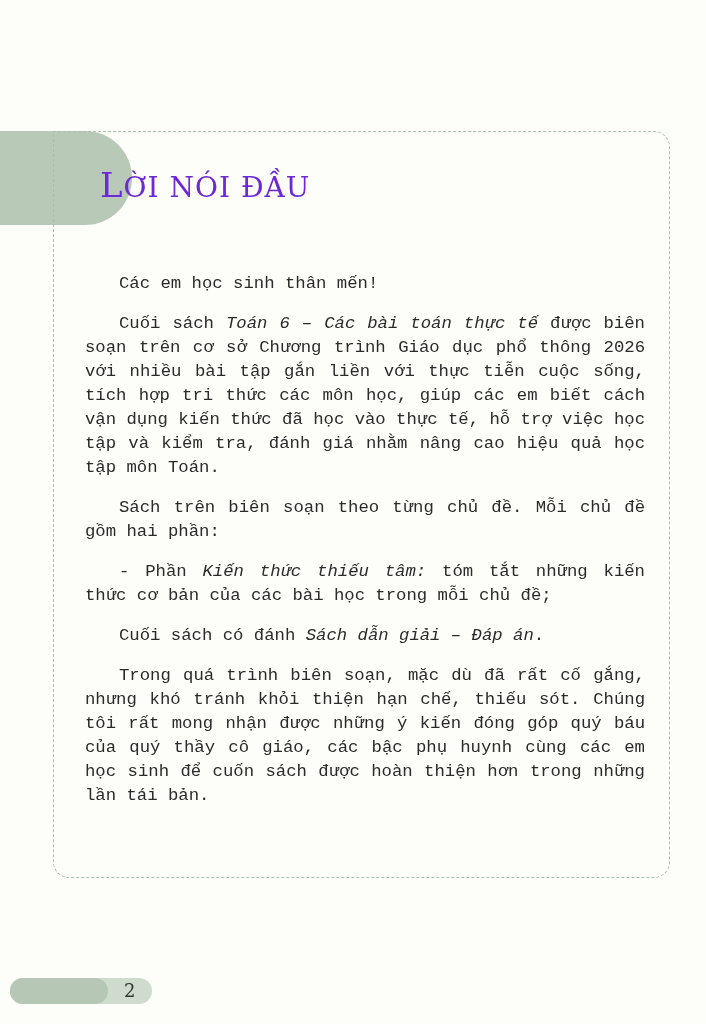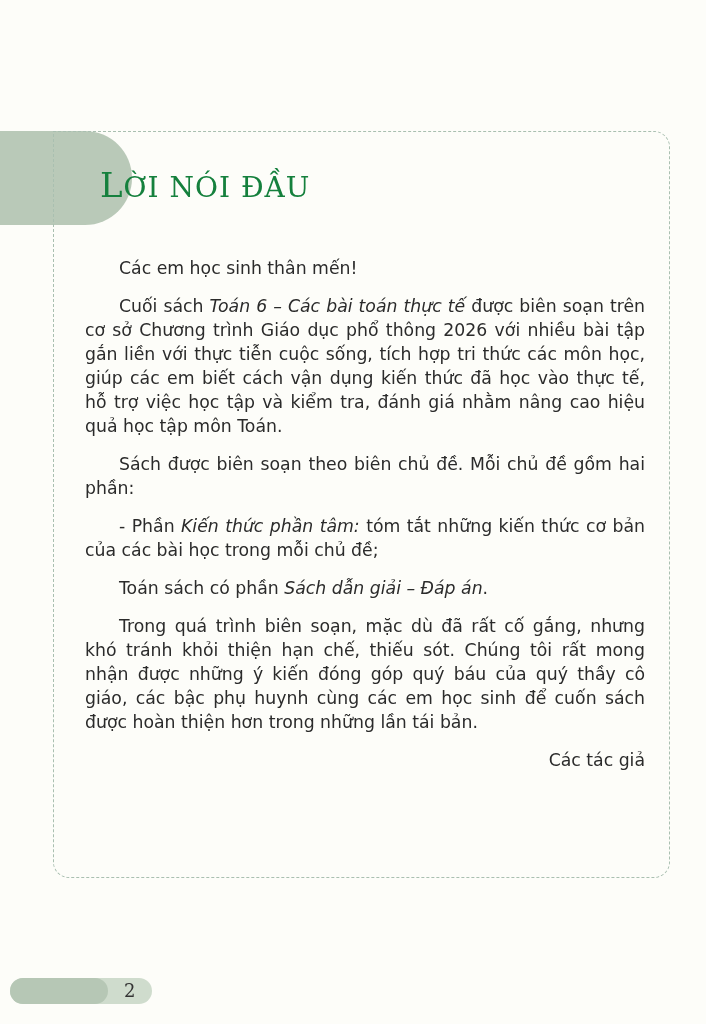--- a/index.html
+++ b/index.html
@@ -16,29 +16,29 @@
   }
   .frame {
     position:absolute; left:53px; top:131px; width:617px; height:747px;
     border:1.5px dashed #a9bfb0;
     border-radius:0 16px 16px 16px;
     box-sizing:border-box;
   }
   .title {
     position:absolute; left:100px; top:165px;
     font-family:"DejaVu Serif", serif;
-    font-size:28px; color:#15803d; letter-spacing:1px;
+    font-size:28px; color:#6d28d9; letter-spacing:1px;
     white-space:nowrap;
   }
   .title .big { font-size:34px; }
   .content {
     position:absolute; left:85px; top:256px; width:560px;
     font-size:17.3px; line-height:24px; color:#2b2b2b;
   }
-  .content p { margin:0 0 14px 0; text-indent:34px; text-align:justify; }
+  .content p { margin:16px 0 14px 0; text-indent:34px; text-align:justify;font-family:Liberation Mono, monospace; }
   .content p.sign { text-align:right; text-indent:0; margin-top:14px; padding-right:0; }
   .pager {
     position:absolute; left:10px; top:978px; width:142px; height:26px;
     background:#cfdccd; border-radius:13px;
   }
   .pager .dark {
     position:absolute; left:0; top:0; width:98px; height:26px;
     background:#b6c7b5; border-radius:13px;
   }
   .pager .num {
@@ -52,23 +52,22 @@
 <div class="tab"></div>
 <div class="frame"></div>
 
 <div class="title">
   <span class="big">L</span><span>ỜI NÓI ĐẦU</span>
 </div>
 
 <div class="content">
   <p>Các em học sinh thân mến!</p>
   <p><span>Cuối sách </span><em>Toán 6 – Các bài toán thực tế</em><span> được biên soạn trên cơ sở Chương trình Giáo dục phổ thông 2026 với nhiều bài tập gắn liền với thực tiễn cuộc sống, tích hợp tri thức các môn học, giúp các em biết cách vận dụng kiến thức đã học vào thực tế, hỗ trợ việc học tập và kiểm tra, đánh giá nhằm nâng cao hiệu quả học tập môn Toán.</span></p>
-  <p>Sách được biên soạn theo biên chủ đề. Mỗi chủ đề gồm hai phần:</p>
-  <p><span>- Phần </span><em>Kiến thức phần tâm:</em><span> tóm tắt những kiến thức cơ bản của các bài học trong mỗi chủ đề;</span></p>
-  <p><span>Toán sách có phần </span><em>Sách dẫn giải – Đáp án</em><span>.</span></p>
+  <p>Sách trên biên soạn theo từng chủ đề. Mỗi chủ đề gồm hai phần:</p>
+  <p><span>- Phần </span><em>Kiến thức thiếu tâm:</em><span> tóm tắt những kiến thức cơ bản của các bài học trong mỗi chủ đề;</span></p>
+  <p><span>Cuối sách có đánh </span><em>Sách dẫn giải – Đáp án</em><span>.</span></p>
   <p>Trong quá trình biên soạn, mặc dù đã rất cố gắng, nhưng khó tránh khỏi thiện hạn chế, thiếu sót. Chúng tôi rất mong nhận được những ý kiến đóng góp quý báu của quý thầy cô giáo, các bậc phụ huynh cùng các em học sinh để cuốn sách được hoàn thiện hơn trong những lần tái bản.</p>
-  <p class="sign">Các tác giả</p>
 </div>
 
 <div class="pager">
   <div class="dark"></div>
   <span class="num">2</span>
 </div>
 
 </body></html>

